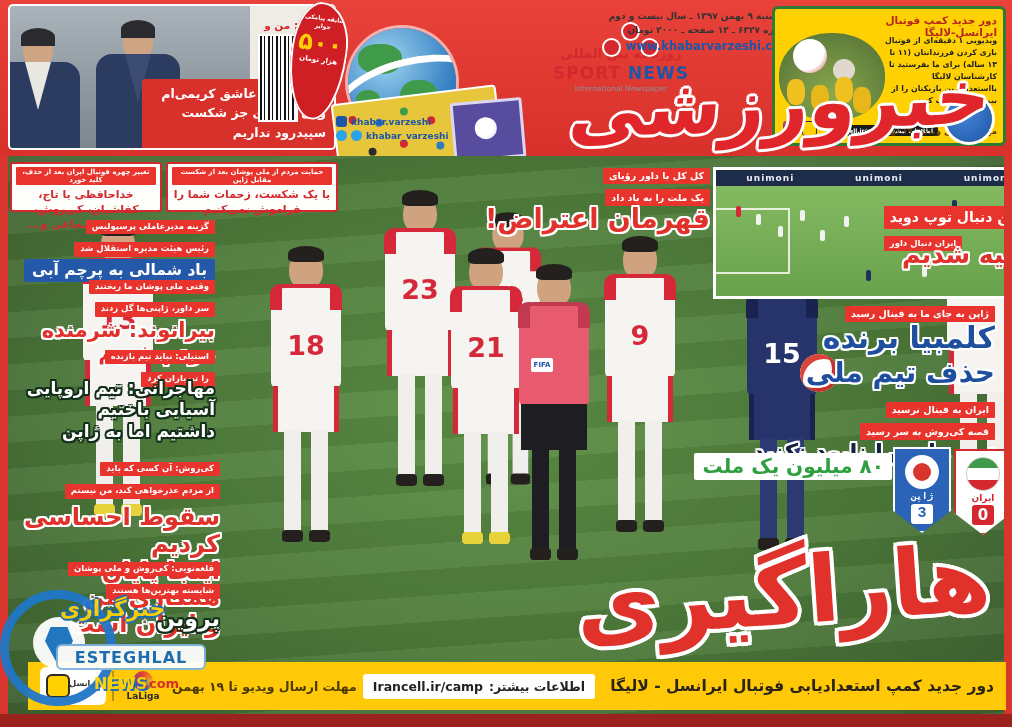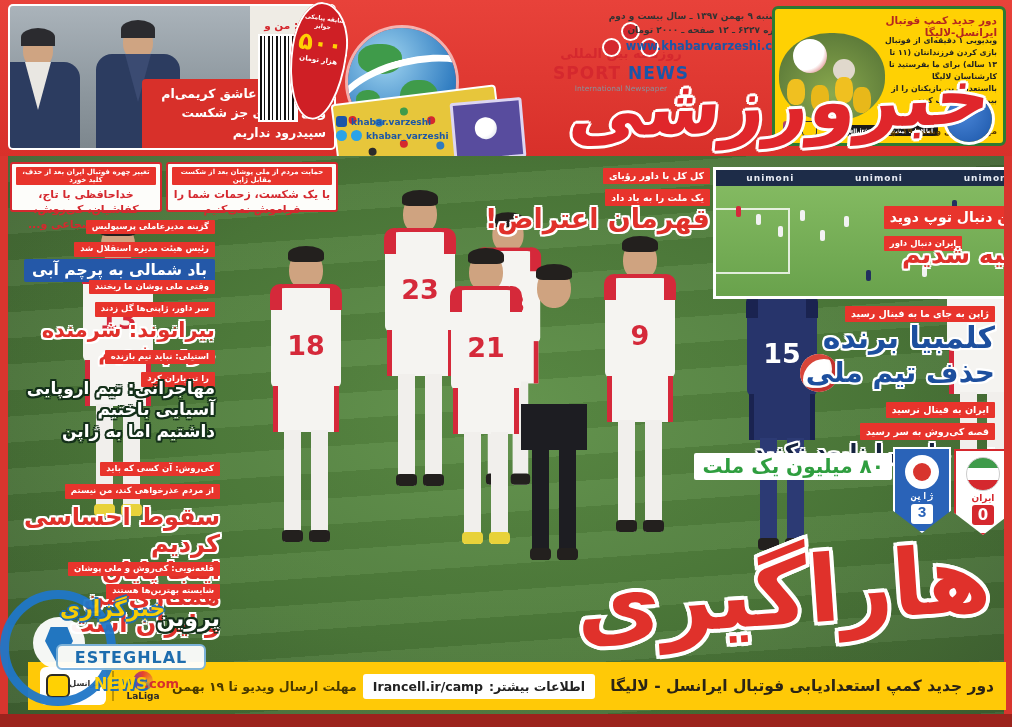--- a/index.html
+++ b/index.html
@@ -370,20 +370,23 @@
       <div class="p-head"></div>
         <div class="p-torso">
           <div class="p-num">21</div>
         </div>
       <div class="p-shorts"></div>
         <div class="p-leg l"></div>
         <div class="p-leg r"></div>
     </div>
     <div class="player ref" style="left:498px;top:112px;">
       <div class="p-head"></div>
+      <div class="p-torso">
+          <div class="fifa-badge">FIFA</div>
+        </div>
       <div class="p-shorts"></div>
         <div class="p-leg l"></div>
         <div class="p-leg r"></div>
     </div>
     <div class="player" style="left:584px;top:84px;">
       <div class="p-head"></div>
         <div class="p-torso">
           <div class="p-num">9</div>
         </div>
       <div class="p-shorts"></div>

